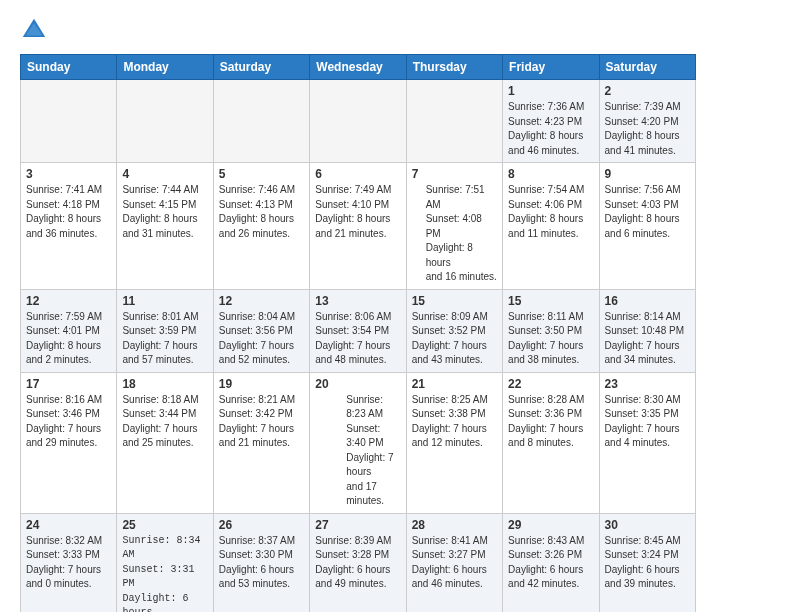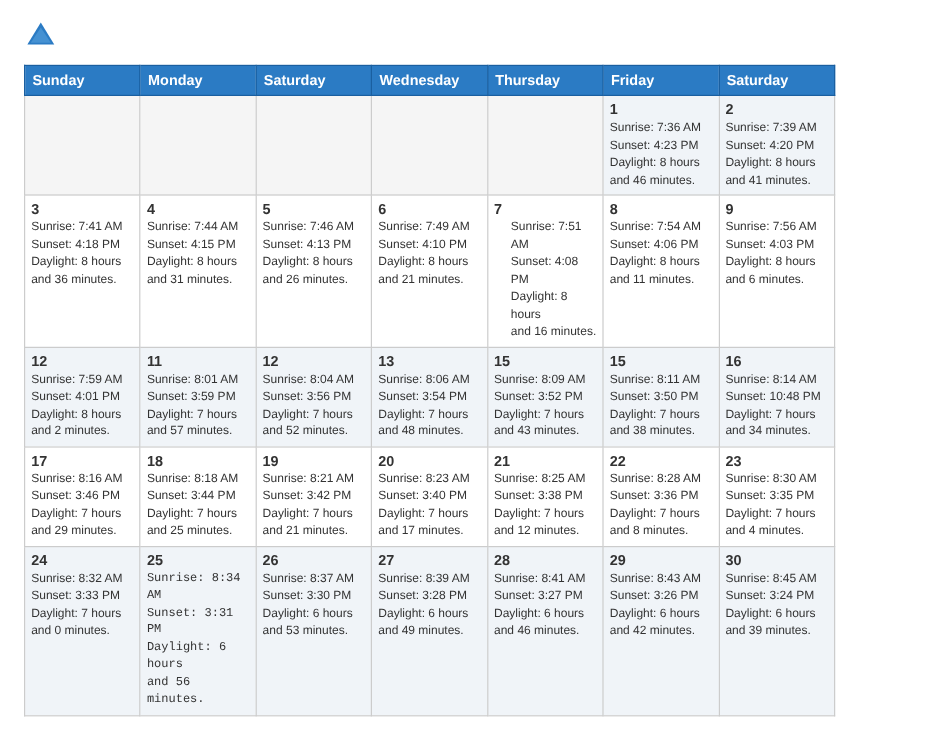--- a/index.html
+++ b/index.html
@@ -272,21 +272,21 @@
           </td>
           <td>
             <div class="day-num">19</div>
             <div class="day-info" style="white-space: pre-line;">Sunrise: 8:21 AM
 Sunset: 3:42 PM
 Daylight: 7 hours
 and 21 minutes.</div>
           </td>
           <td>
             <div class="day-num">20</div>
-            <div class="day-info" style="white-space: pre-line;">Sunrise: 8:23 AM
+            <div class="day-info" style="white-space: pre-line; margin-left: 31px;">Sunrise: 8:23 AM
 Sunset: 3:40 PM
 Daylight: 7 hours
 and 17 minutes.</div>
           </td>
           <td>
             <div class="day-num">21</div>
             <div class="day-info" style="white-space: pre-line;">Sunrise: 8:25 AM
 Sunset: 3:38 PM
 Daylight: 7 hours
 and 12 minutes.</div>

